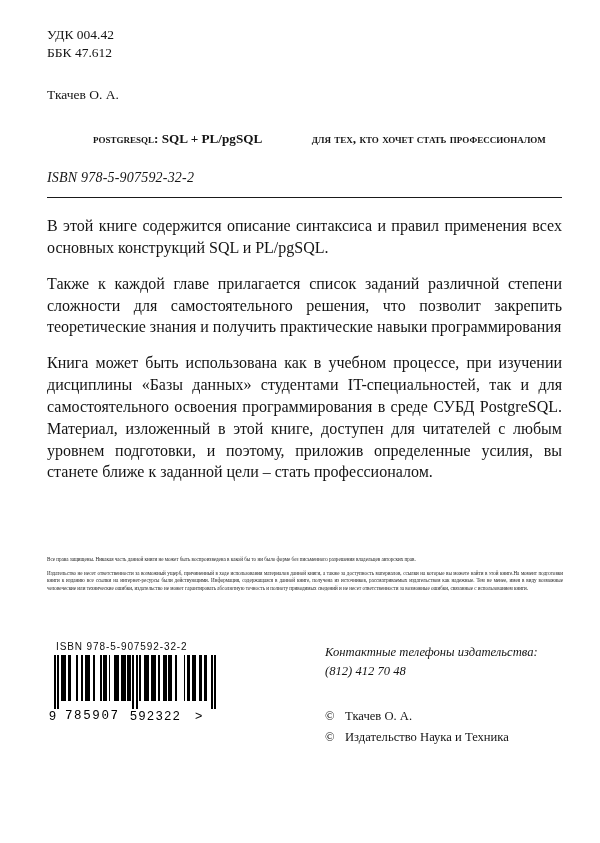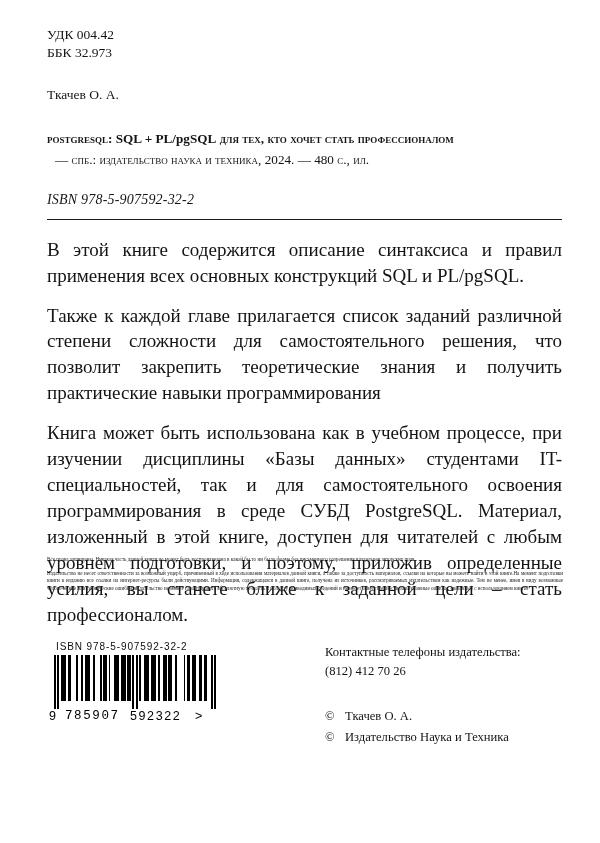--- a/index.html
+++ b/index.html
@@ -42,20 +42,21 @@
   
   .imprint {
     margin-top: 26px;
     font-size: 13.2px;
     line-height: 1.48;
   }
   .imprint .l1 { font-weight: bold; }
   .sc {
     font-variant: small-caps;
     text-transform: lowercase;
+    margin-left: 46px;
   }
   .imprint .l2 {
     margin-top: 2px;
     padding-left: 8px;
   }
 
   
   .isbn-line {
     margin-top: 22px;
     font-style: italic;
@@ -71,21 +72,21 @@
     background: #1a1a1a;
   }
 
   
   .annotation {
     margin-top: 17px;
     width: 515px;
   }
   .annotation p {
     margin: 0 0 14px 0;
-    font-size: 19px;
+    font-size: 16px;
     line-height: 1.365;
     text-align: justify;
     text-justify: inter-word;
     hyphens: manual;
   }
   .annotation p:last-child { margin-bottom: 9px; }
 
   
   .legal {
     position: absolute;
@@ -155,48 +156,48 @@
 
   .publisher-box {
     flex: 1 1 auto;
     padding-left: 78px;
     padding-top: 2px;
   }
   .publisher-box .pline {
     font-size: 12.6px;
     line-height: 1.52;
     white-space: nowrap;
+    font-style: italic;
   }
   .publisher-box .gap-sm { height: 8px; }
   .publisher-box .gap-lg { height: 17px; }
   .copyrow {
     font-size: 12.6px;
     line-height: 1.62;
     white-space: nowrap;
   }
   .copyrow .csym {
     display: inline-block;
     width: 20px;
   }
 </style>
 </head>
 <body>
 
 <div class="page">
 
   <div class="codes">
     <div>УДК 004.42</div>
-    <div>ББК 32.973</div>
+    <div>ББК 47.612</div>
   </div>
 
   <div class="author">Ткачев О. А.</div>
 
   <div class="imprint">
     <div class="l1"><span class="sc">PostgreSQL</span><span>: SQL + PL/pgSQL</span><span class="sc"> для тех, кто хочет стать профессионалом</span></div>
-    <div class="l2 sc">— СПб.: Издательство Наука и Техника,  2024. — 480 с., ил.</div>
   </div>
 
   <div class="isbn-line">ISBN 978-5-907592-32-2</div>
 
   <div class="rule"></div>
 
   <div class="annotation">
     <p>В этой книге содержится описание синтаксиса и правил применения всех основных конструкций SQL и PL/pgSQL.</p>
     <p>Также к каждой главе прилагается список заданий различной степени сложности для самостоятельного решения, что позволит закрепить теоретические знания и получить практические навыки программирования</p>
     <p>Книга может быть использована как в учебном процессе, при изучении дисциплины «Базы данных» студентами IT-специальностей, так и для самостоятельного освоения программирования в среде СУБД PostgreSQL. Материал, изложенный в этой книге, доступен для читателей с любым уровнем подготовки, и поэтому, приложив определенные усилия, вы станете ближе к заданной цели – стать профессионалом.</p>
@@ -246,21 +247,21 @@
       <div class="barcode-digits">
         <span style="left:0px;">9</span>
         <span style="left:16px;font-family:Liberation Mono, monospace;">785907</span>
         <span style="left:81px;">592322</span>
         <span style="left:146px;">&gt;</span>
       </div>
     </div>
 
     <div class="publisher-box">
       <div class="pline">Контактные телефоны издательства:</div>
-      <div class="pline">(812) 412 70 26</div>
+      <div class="pline">(812) 412 70 48</div>
       <div class="gap-sm"></div>
       <div class="gap-lg"></div>
       <div class="copyrow"><span class="csym">©</span><span>Ткачев О. А.</span></div>
       <div class="copyrow"><span class="csym">©</span><span>Издательство Наука и Техника</span></div>
     </div>
 
   </div>
 
 </div>
 

